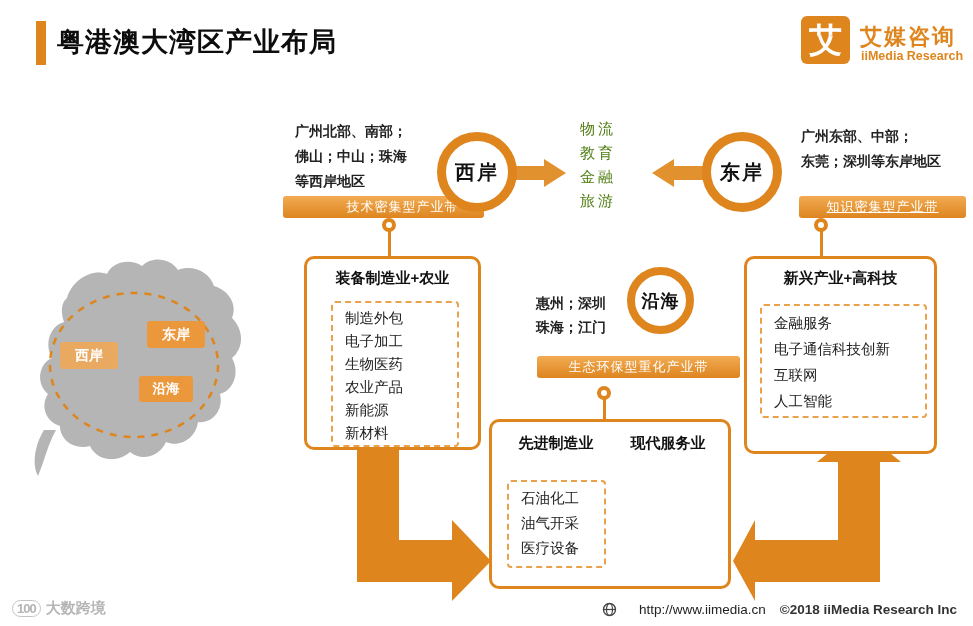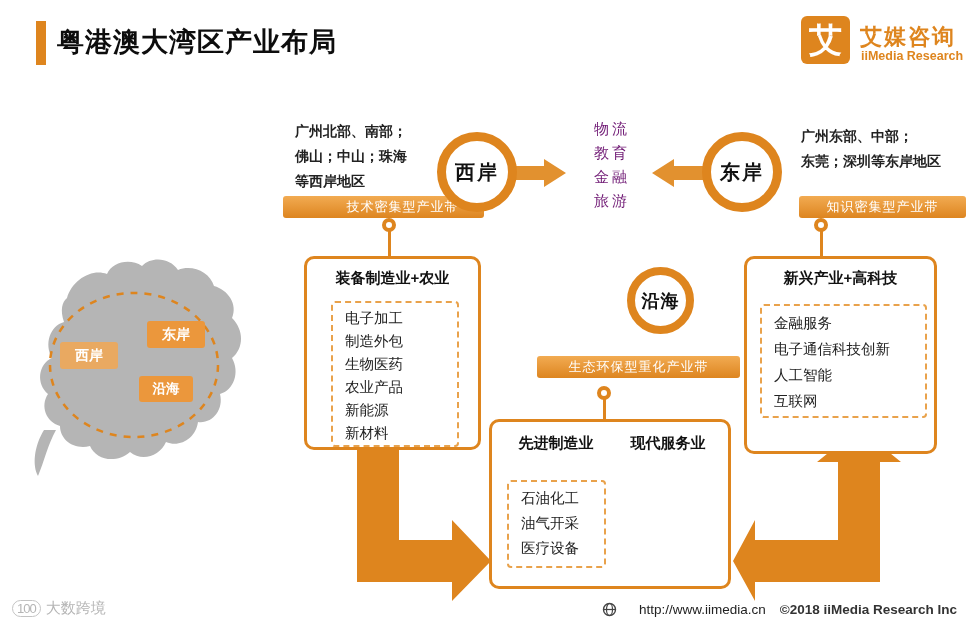--- a/index.html
+++ b/index.html
@@ -13,29 +13,29 @@
   .logo-mark{position:absolute;left:801px;top:16px;width:49px;height:48px;background:#DE851E;border-radius:6px;
     color:#fff;font-size:33px;font-weight:bold;display:flex;align-items:center;justify-content:center;}
   .logo-cn{position:absolute;left:860px;top:22px;font-size:22px;font-weight:bold;color:#DE851E;letter-spacing:2px;}
   .logo-en{position:absolute;left:861px;top:49px;font-size:12.5px;font-weight:bold;color:#DE851E;}
 
   
   .desc{position:absolute;font-size:14px;color:#222;line-height:25px;font-weight:bold;}
   .desc-west{left:295px;top:119px;width:152px;}
   .desc-east{left:801px;top:124px;width:170px;}
   .desc-coastal{left:536px;top:291px;width:95px;line-height:24px;}
-  .center-functions{position:absolute;left:580px;top:117px;width:64px;text-align:center;
-    font-size:15px;line-height:24px;letter-spacing:3px;color:#701a75;}
+  .center-functions{position:absolute;left:580px;top:117px;width:64px;text-align:left;
+    font-size:15px;line-height:24px;letter-spacing:3px;color:#4d7c0f;}
 
   
   .ribbon{position:absolute;height:22px;border-radius:3px;z-index:1;
     background:linear-gradient(180deg,#F2AB52 0%,#DD8520 100%);
     color:#fff;font-size:13px;line-height:22px;text-align:center;letter-spacing:1px;}
   .ribbon-west{left:283px;top:196px;width:163px;padding-left:38px;}
-  .ribbon-east{left:799px;top:196px;width:167px;}
+  .ribbon-east{left:799px;top:196px;width:167px;text-decoration:underline;}
   .ribbon-coastal{left:537px;top:356px;width:203px;}
 
   
   .circle{position:absolute;background:#fff;border-radius:50%;box-sizing:border-box;z-index:2;
     display:flex;align-items:center;justify-content:center;font-weight:bold;color:#111;}
   .c-west{left:437px;top:132px;width:80px;height:80px;border:9px solid #DE851E;font-size:20px;letter-spacing:2px;}
   .c-east{left:702px;top:132px;width:80px;height:80px;border:9px solid #DE851E;font-size:20px;letter-spacing:2px;}
   .c-coastal{left:627px;top:267px;width:67px;height:67px;border:8px solid #DE851E;font-size:18px;letter-spacing:1px;}
 
   
@@ -63,21 +63,21 @@
   .map-svg{position:absolute;left:12px;top:238px;z-index:0;pointer-events:none;}
   .map-label{position:absolute;color:#fff;font-weight:bold;font-size:14px;text-align:center;border-radius:3px;z-index:3;}
   .ml-east{left:147px;top:321px;width:58px;height:27px;line-height:27px;background:rgba(238,150,54,0.95);}
   .ml-west{left:60px;top:342px;width:58px;height:27px;line-height:27px;background:rgba(242,167,82,0.85);}
   .ml-coastal{left:139px;top:376px;width:54px;height:26px;line-height:26px;font-size:13.5px;background:rgba(238,150,54,0.95);}
 
   
   .footer-right{position:absolute;right:16px;top:602px;font-size:13.5px;color:#222;display:flex;align-items:center;}
   .footer-url{margin-left:22px;}
   .footer-copy{margin-left:14px;color:#333;font-weight:bold;}
-  .watermark{position:absolute;left:12px;top:599px;color:#adadad;font-size:15px;font-weight:normal;
+  .watermark{position:absolute;left:12px;top:599px;color:#adadad;font-size:15px;font-weight:bold;
     display:flex;align-items:center;opacity:0.9;text-align:right;}
   .wm-badge{font-size:13px;letter-spacing:-1px;border:1.5px solid #bdbdbd;border-radius:9px;padding:0 4px;margin-right:5px;line-height:15px;}
 </style>
 </head>
 <body>
 
 <div class="stage">
 
   <div class="title-accent"></div>
   <h1 class="page-title">粤港澳大湾区产业布局</h1>
@@ -116,51 +116,55 @@
 
   <div class="desc desc-east">
     <div>广州东部、中部；</div>
     <div>东莞；深圳等东岸地区</div>
   </div>
   <div class="ribbon ribbon-east">知识密集型产业带</div>
   <div class="circle c-east">东岸</div>
   <div class="vline" style="left:820px;top:230px;height:28px;"></div>
   <div class="dot" style="left:814px;top:218px;"></div>
 
+  <div class="desc desc-coastal">
+    <div>惠州；深圳</div>
+    <div>珠海；江门</div>
+  </div>
   <div class="ribbon ribbon-coastal">生态环保型重化产业带</div>
   <div class="circle c-coastal">沿海</div>
   <div class="vline" style="left:603px;top:398px;height:22px;"></div>
   <div class="dot" style="left:597px;top:386px;"></div>
 
   <div class="center-functions">
     <div>物流</div>
     <div>教育</div>
     <div>金融</div>
     <div>旅游</div>
   </div>
 
   <div class="panel p-west">
     <div class="panel-title">装备制造业+农业</div>
     <div class="dashed">
+      <div>制造外包</div>
       <div>电子加工</div>
-      <div>制造外包</div>
       <div>生物医药</div>
       <div>农业产品</div>
       <div>新能源</div>
       <div>新材料</div>
     </div>
   </div>
 
   <div class="panel p-east">
     <div class="panel-title">新兴产业+高科技</div>
     <div class="dashed">
       <div>金融服务</div>
       <div>电子通信科技创新</div>
+      <div>互联网</div>
       <div>人工智能</div>
-      <div>互联网</div>
     </div>
   </div>
 
   <div class="panel p-bottom">
     <div class="panel-title-half bt-left">先进制造业</div>
     <div class="panel-title-half bt-right">现代服务业</div>
     <div class="dashed d-left">
       <div>石油化工</div>
       <div>油气开采</div>
       <div>医疗设备</div>

